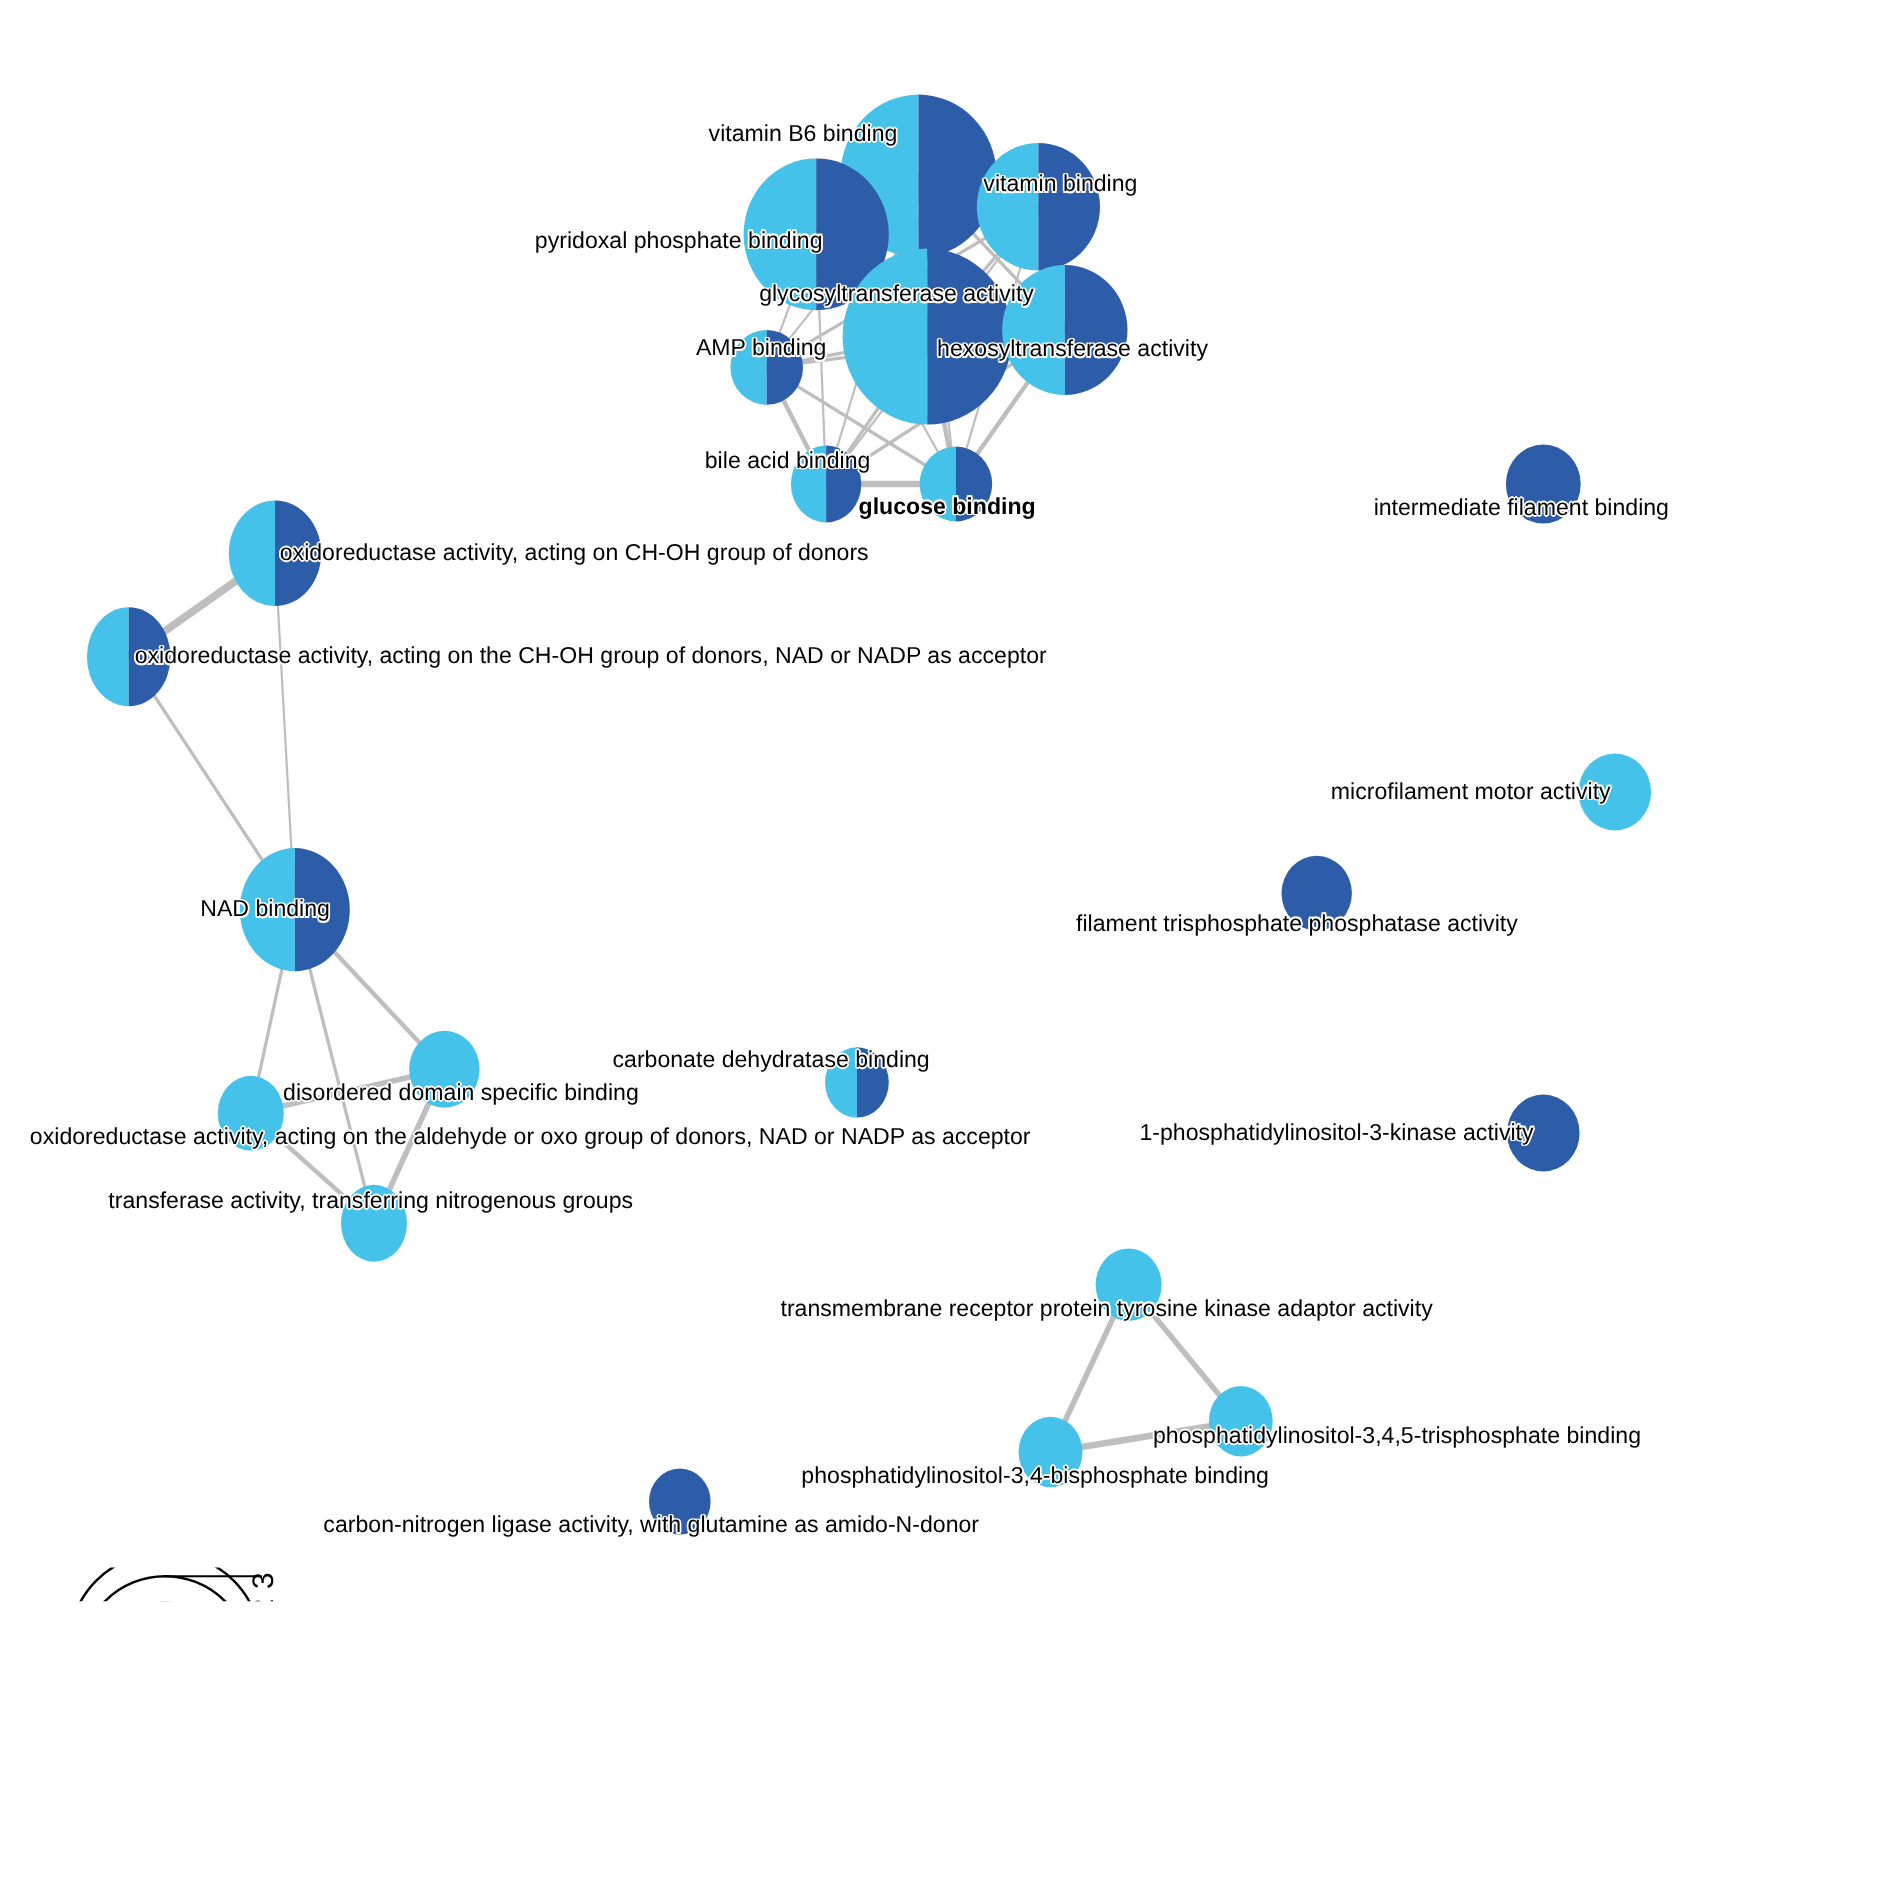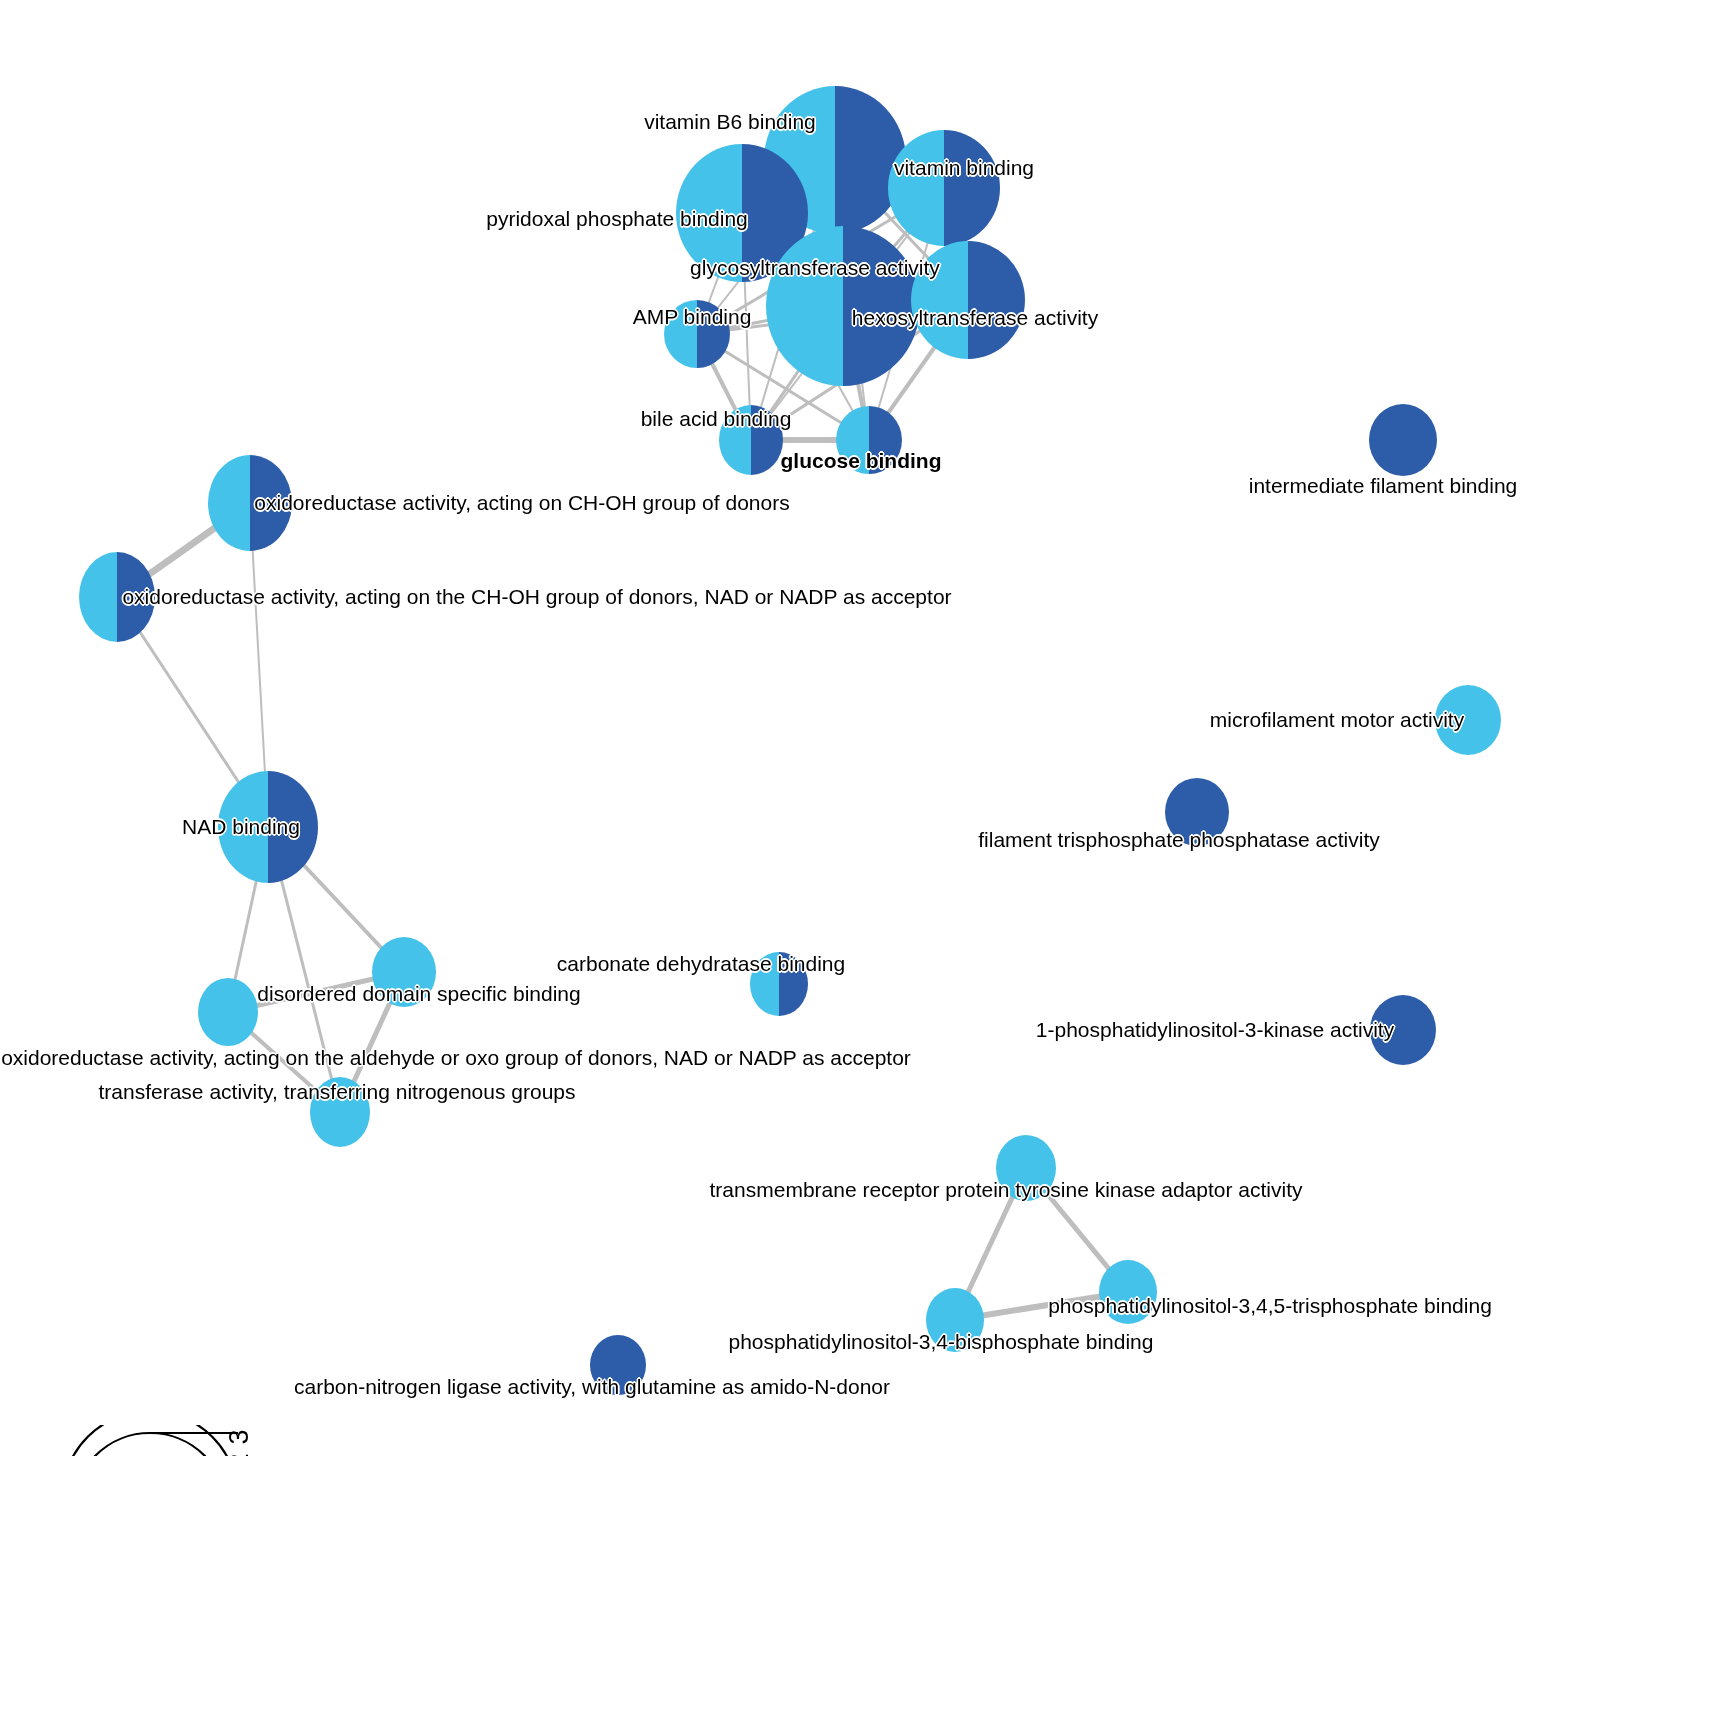--- a/index.html
+++ b/index.html
@@ -218,24 +218,24 @@
       <div class="node-label" style="left: 964px; top: 168px;">vitamin binding</div>
       <div class="node-label" style="left: 815px; top: 268px;">glycosyltransferase activity</div>
       <div class="node-label" style="left: 975px; top: 318px;">hexosyltransferase activity</div>
       <div class="node-label" style="left: 692px; top: 317px;">AMP binding</div>
       <div class="node-label" style="left: 716px; top: 419px;">bile acid binding</div>
       <div class="node-label" style="left: 861px; top: 461px; font-weight: bold;">glucose binding</div>
       <div class="node-label" style="left: 522px; top: 503px;">oxidoreductase activity, acting on CH-OH group of donors</div>
       <div class="node-label" style="left: 537px; top: 597px;">oxidoreductase activity, acting on the CH-OH group of donors, NAD or NADP as acceptor</div>
       <div class="node-label" style="left: 241px; top: 827px;">NAD binding</div>
       <div class="node-label" style="left: 384px; top: 994px; margin-left: 35px;">disordered domain specific binding</div>
-      <div class="node-label" style="left: 456px; top: 1034px; margin-top: 24px;">oxidoreductase activity, acting on the aldehyde or oxo group of donors, NAD or NADP as acceptor</div>
+      <div class="node-label" style="left: 482px; top: 1034px;">oxidoreductase activity, acting on the aldehyde or oxo group of donors, NAD or NADP as acceptor</div>
       <div class="node-label" style="left: 337px; top: 1092px;">transferase activity, transferring nitrogenous groups</div>
       <div class="node-label" style="left: 701px; top: 964px;">carbonate dehydratase binding</div>
-      <div class="node-label" style="left: 1383px; top: 486px; text-align: right;">intermediate filament binding</div>
+      <div class="node-label" style="left: 1383px; top: 462px; text-align: right;">intermediate filament binding</div>
       <div class="node-label" style="left: 1337px; top: 720px;">microfilament motor activity</div>
       <div class="node-label" style="left: 1179px; top: 840px;">filament trisphosphate phosphatase activity</div>
       <div class="node-label" style="left: 1215px; top: 1030px;">1-phosphatidylinositol-3-kinase activity</div>
       <div class="node-label" style="left: 1006px; top: 1190px;">transmembrane receptor protein tyrosine kinase adaptor activity</div>
       <div class="node-label" style="left: 1270px; top: 1306px;">phosphatidylinositol-3,4,5-trisphosphate binding</div>
       <div class="node-label" style="left: 941px; top: 1342px;">phosphatidylinositol-3,4-bisphosphate binding</div>
       <div class="node-label" style="left: 592px; top: 1387px;">carbon-nitrogen ligase activity, with glutamine as amido-N-donor</div>
     </div>
 
   <div id="size-legend">

